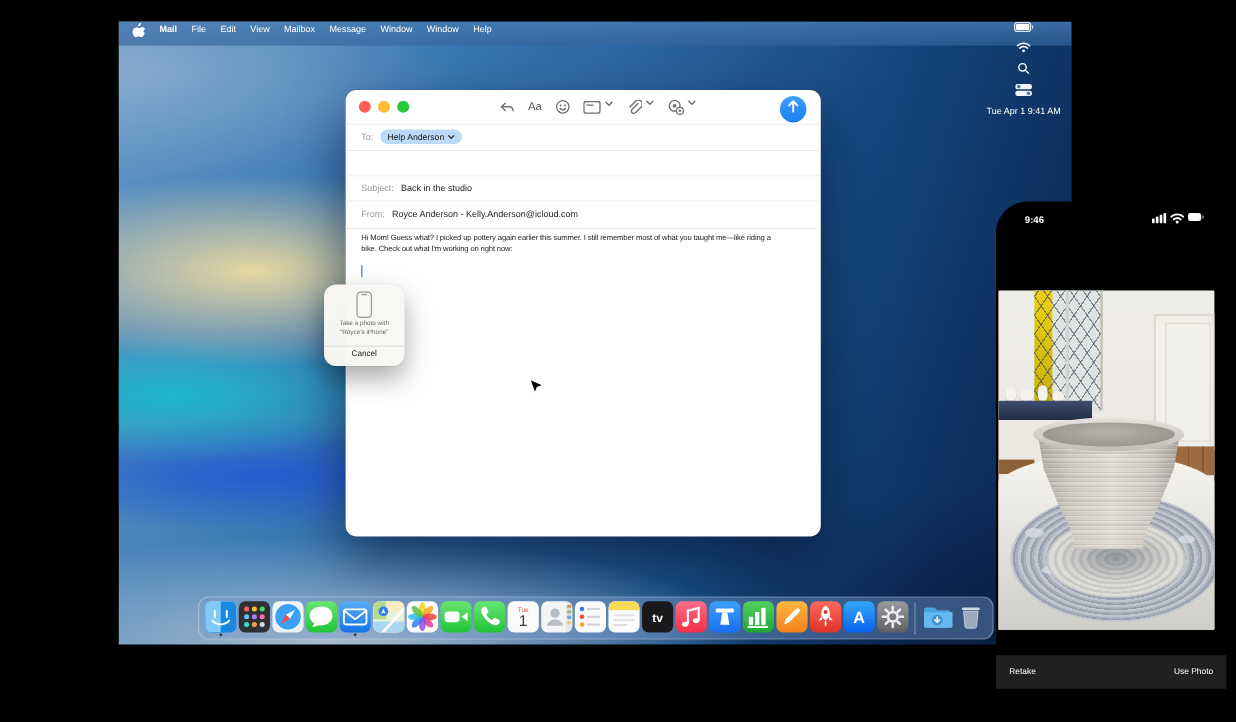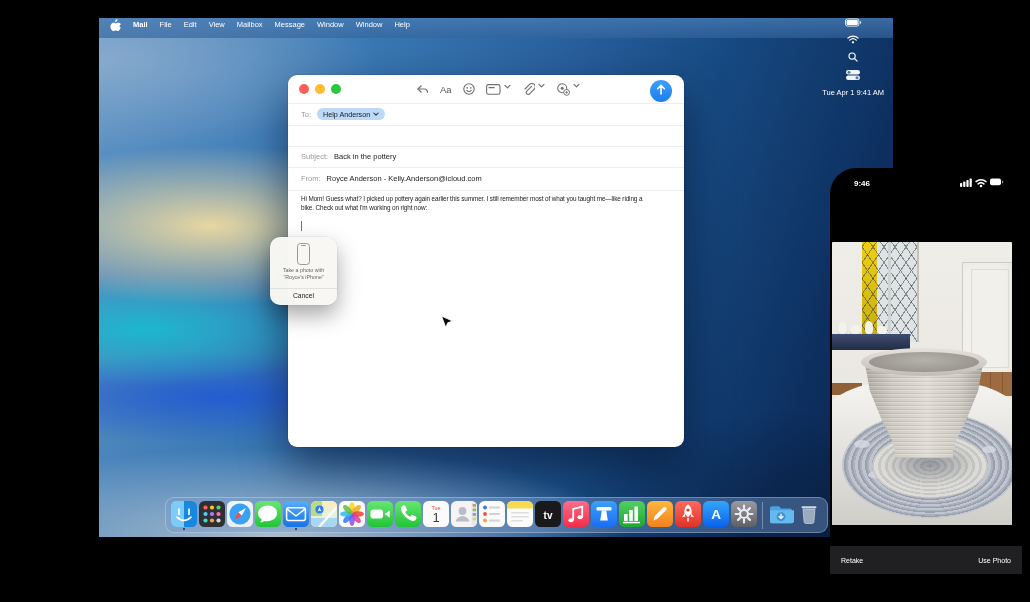--- a/index.html
+++ b/index.html
@@ -279,21 +279,21 @@
           <span data-interactable="false">Help Anderson</span>
           <span data-interactable="false"><svg width="6" height="5" viewBox="0 0 7 6">
                 <path d="M1 1.3l2.5 2.5L6 1.3" stroke="#3b3b40" stroke-width="1.4" fill="none" stroke-linecap="round" stroke-linejoin="round"></path>
               </svg></span>
         </span>
       </div>
       <div class="hdiv" style="top:50px" data-interactable="false"></div>
       <div class="hdiv" style="top:71px" data-interactable="false"></div>
       <div class="field-row" style="top:71px;height:21px" data-interactable="true">
         <span class="field-label" data-interactable="false">Subject:</span>
-        <span data-interactable="false">Back in the pottery</span>
+        <span data-interactable="false">Back in the studio</span>
       </div>
       <div class="hdiv" style="top:92px" data-interactable="false"></div>
       <div class="field-row" style="top:92px;height:23px" data-interactable="true">
         <span class="field-label" data-interactable="false">From:</span>
         <span data-interactable="false">Royce Anderson - Kelly.Anderson@icloud.com</span>
       </div>
       <div class="hdiv" style="top:115px" data-interactable="false"></div>
 
       <div id="body-text" data-interactable="true">
         <div data-interactable="false">Hi Mom! Guess what? I picked up pottery again earlier this summer. I still remember most of what you taught me—like riding a</div>

